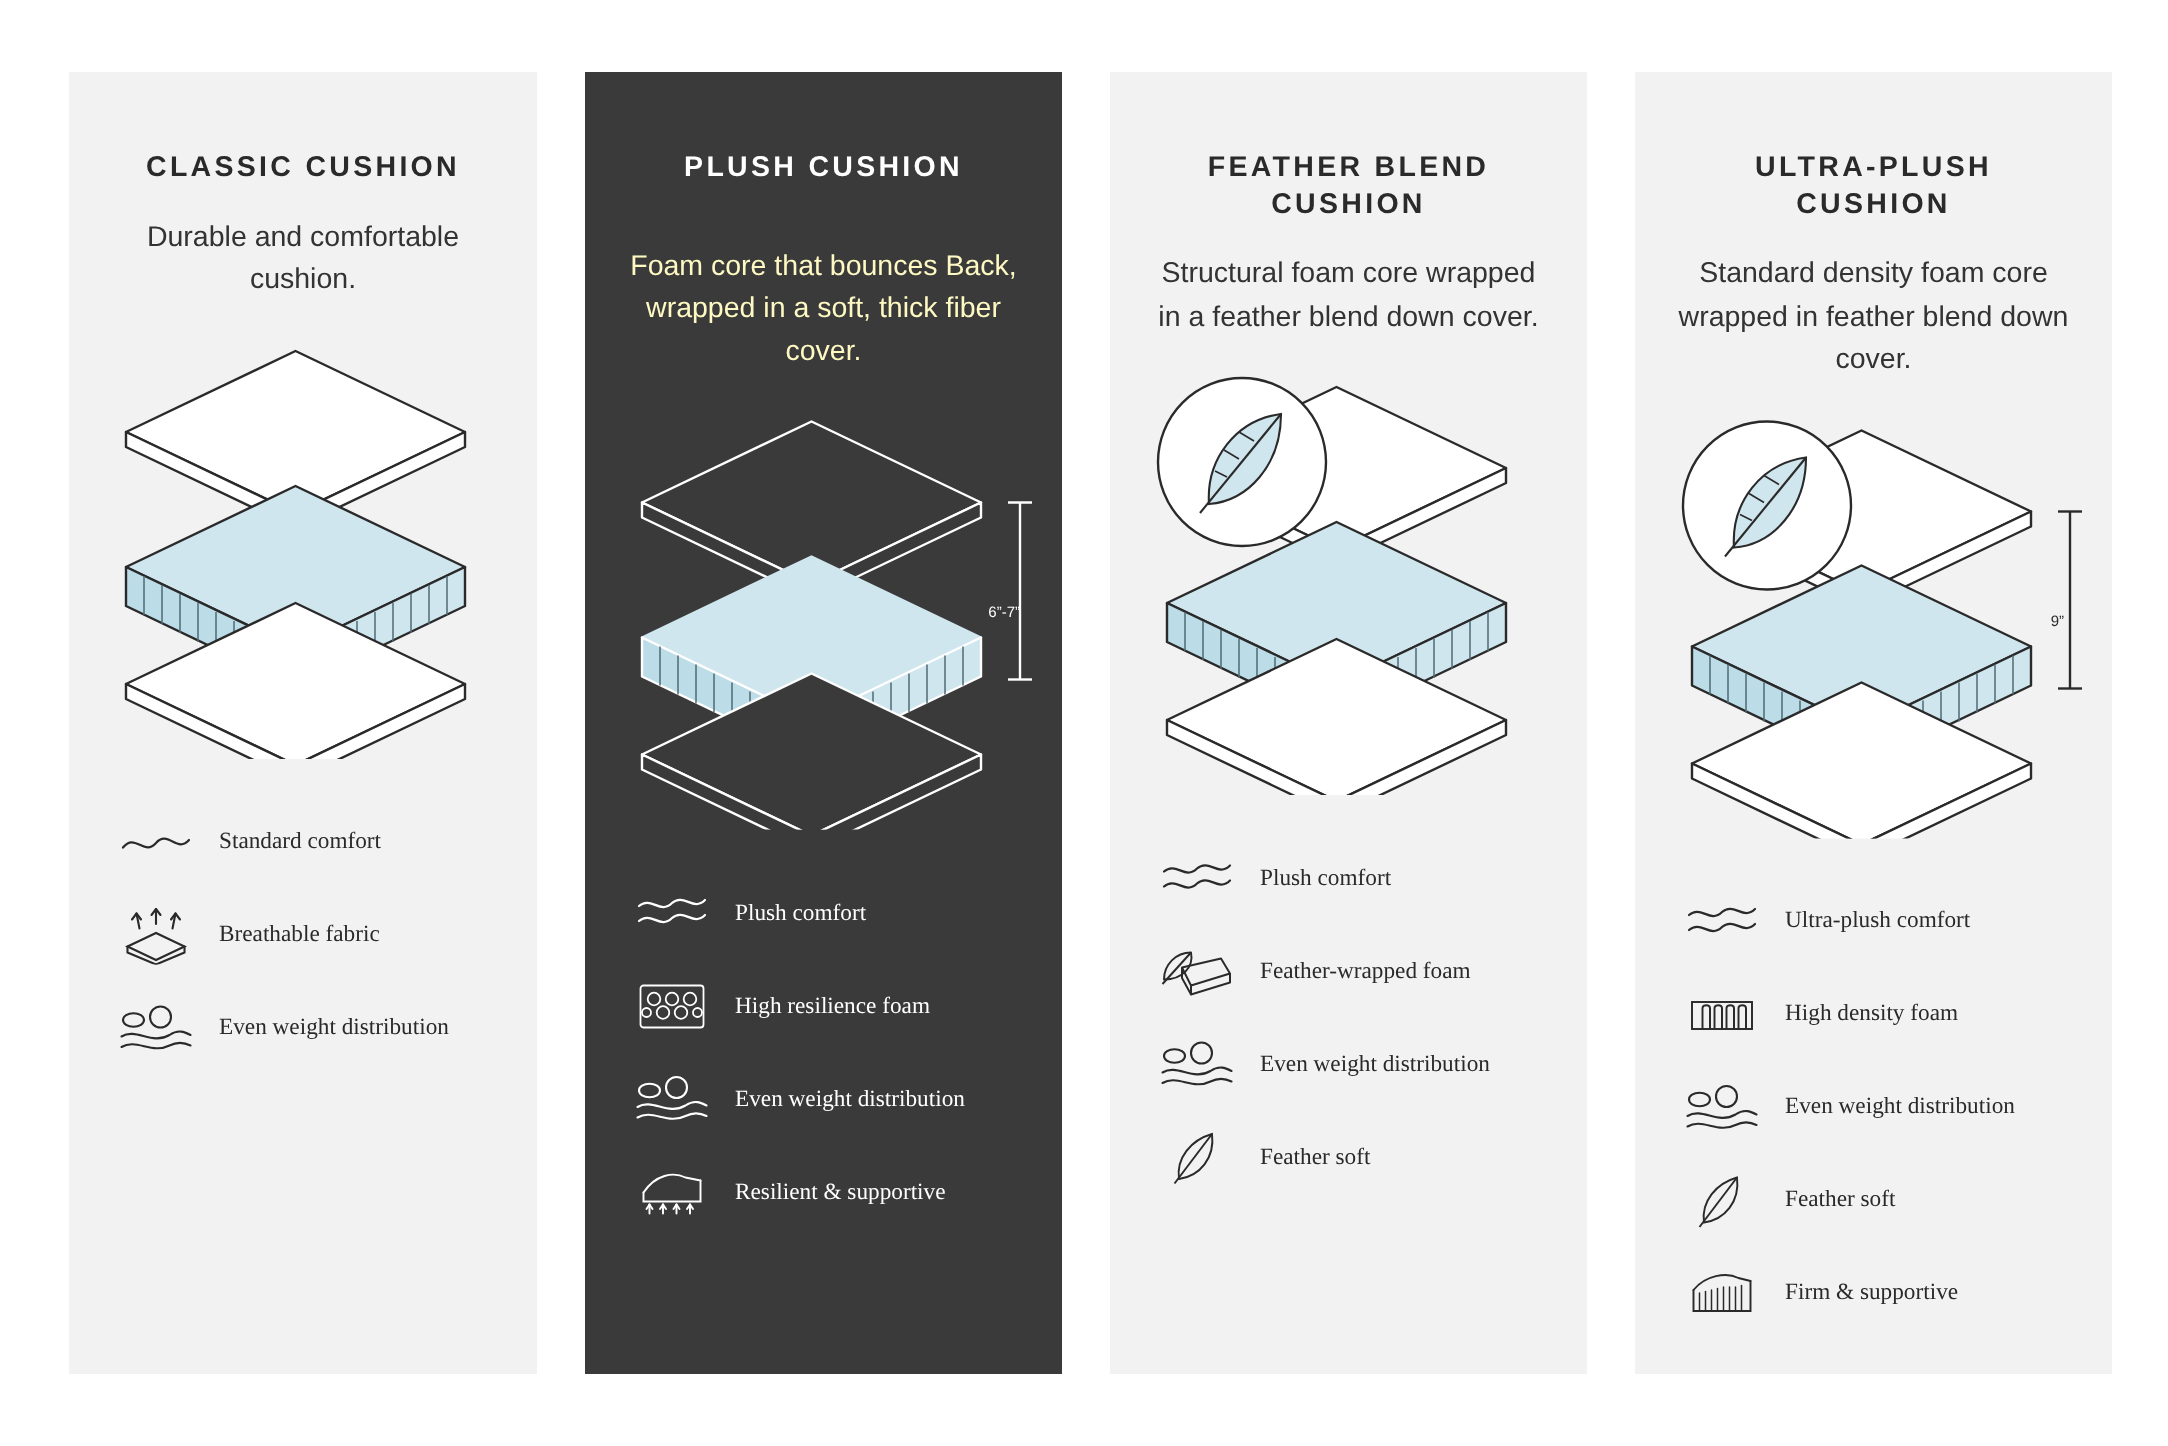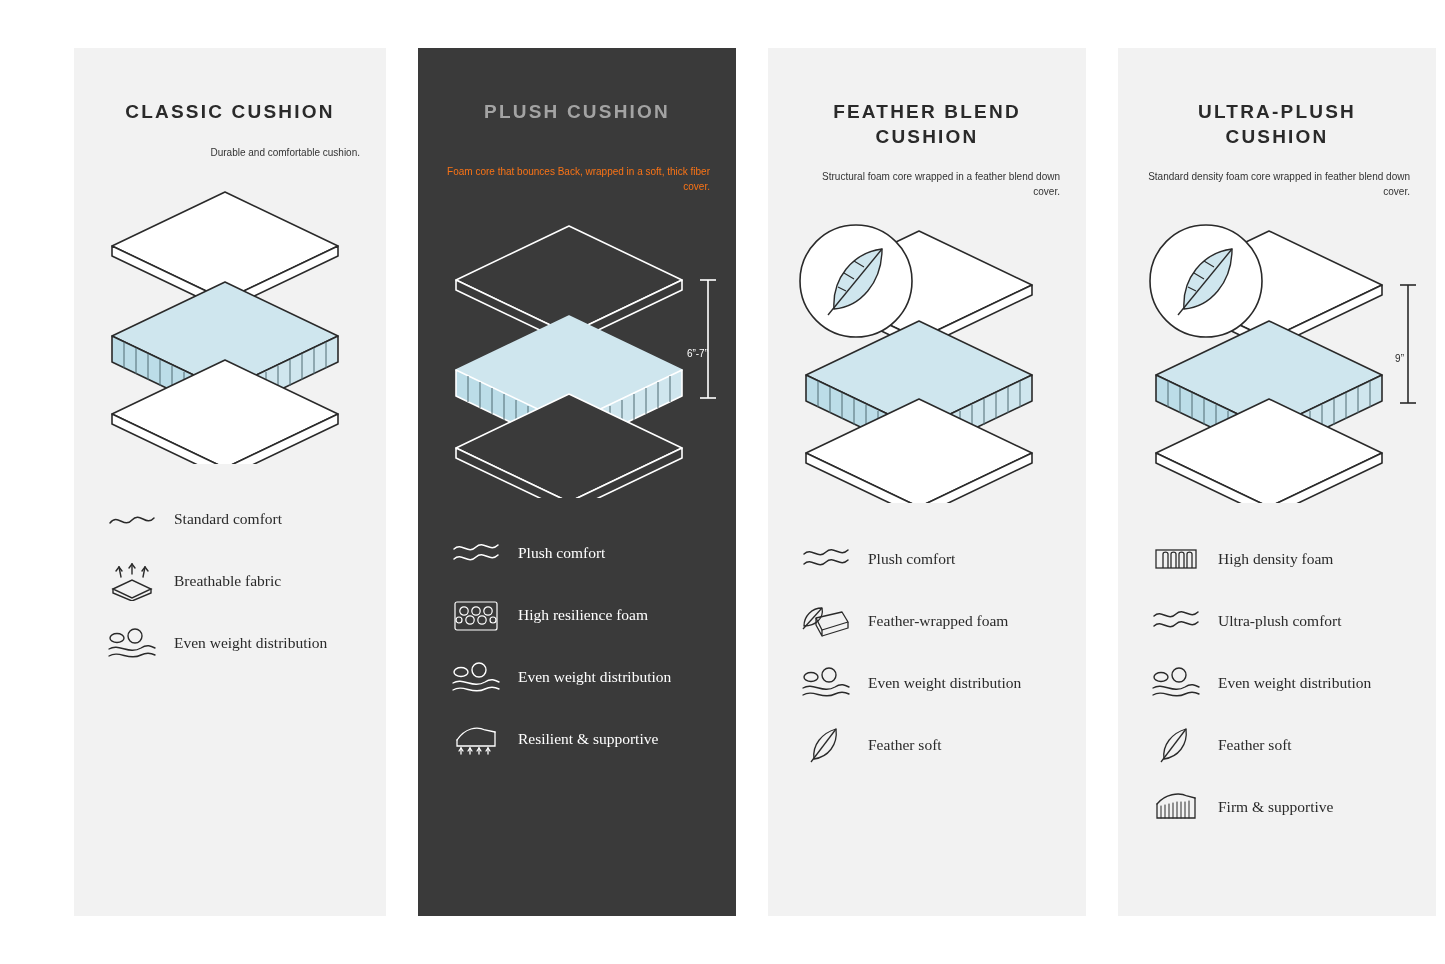--- a/index.html
+++ b/index.html
@@ -12,21 +12,20 @@
     height: 964px;
     font-family: "Liberation Sans", sans-serif;
     color: #222222;
     overflow: hidden;
   }
   .board {
     position: relative;
     width: 1254px;
     height: 964px;
     background: #ffffff;
-    padding-left: 28px;
   }
   .cards {
     display: flex;
     gap: 32px;
     padding: 48px 46px 0 46px;
     box-sizing: border-box;
   }
   .card {
     width: 318px;
     height: 868px;
@@ -41,29 +40,29 @@
   }
   .card-title {
     text-align: center;
     font-size: 19px;
     font-weight: bold;
     letter-spacing: 2.2px;
     line-height: 1.3;
     margin: 0 0 20px 0;
     color: #2a2a2a;
   }
-  .card.dark .card-title { color: #a3a3a3; }
+  .card.dark .card-title { color: #ffffff; }
   .card-desc {
-    text-align: right;
-    font-size: 10px;
+    text-align: center;
+    font-size: 19px;
     line-height: 1.5;
     margin: 0;
     color: #333333;
   }
-  .card.dark .card-desc { color: #f97316; margin-top: 39px; }
+  .card.dark .card-desc { color: #fef9c3; margin-top: 39px; }
 
   
   .illus {
     position: relative;
     height: 300px;
     margin-top: 24px;
   }
   .illus svg { display: block; margin: 0 auto; }
 
   
@@ -425,38 +424,38 @@
             <path d="M88 26 L 34 92" stroke="#2a2a2a" stroke-width="1.4" fill="none"></path>
             <path d="M70 44 L 60 38 M60 56 L 50 50 M52 68 L 44 64" stroke="#2a2a2a" stroke-width="1.1" fill="none"></path>
           </g>
         </svg>
         <div class="dim-label dark-text" style="position:absolute; right:6px; top:130px;">9”</div>
       </div>
 
       <div class="features">
         <div class="feature">
           <span class="ficon">
+            <svg width="48" height="26" viewBox="0 0 48 26" fill="none" stroke="#2a2a2a" stroke-width="1.5" stroke-linecap="round">
+              <path d="M2 8 C 10 1, 16 14, 24 6 C 32 -1, 38 12, 46 4"></path>
+              <path d="M2 18 C 10 11, 16 24, 24 16 C 32 9, 38 22, 46 14"></path>
+            </svg>
+          </span>
+          <span class="flabel">Ultra-plush comfort</span>
+        </div>
+        <div class="feature">
+          <span class="ficon">
             <svg width="50" height="30" viewBox="0 0 50 30" fill="none" stroke="#2a2a2a" stroke-width="1.3">
               <rect x="5" y="6" width="40" height="18"></rect>
               <path d="M12 24 L12 10 C 12 7.5, 17 7.5, 17 10 L17 24"></path>
               <path d="M20 24 L20 10 C 20 7.5, 25 7.5, 25 10 L25 24"></path>
               <path d="M28 24 L28 10 C 28 7.5, 33 7.5, 33 10 L33 24"></path>
               <path d="M36 24 L36 10 C 36 7.5, 41 7.5, 41 10 L41 24"></path>
             </svg>
           </span>
           <span class="flabel">High density foam</span>
-        </div>
-        <div class="feature">
-          <span class="ficon">
-            <svg width="48" height="26" viewBox="0 0 48 26" fill="none" stroke="#2a2a2a" stroke-width="1.5" stroke-linecap="round">
-              <path d="M2 8 C 10 1, 16 14, 24 6 C 32 -1, 38 12, 46 4"></path>
-              <path d="M2 18 C 10 11, 16 24, 24 16 C 32 9, 38 22, 46 14"></path>
-            </svg>
-          </span>
-          <span class="flabel">Ultra-plush comfort</span>
         </div>
         <div class="feature">
           <span class="ficon">
             <svg width="50" height="34" viewBox="0 0 50 34" fill="none" stroke="#2a2a2a" stroke-width="1.4" stroke-linecap="round">
               <circle cx="28" cy="9" r="7"></circle>
               <ellipse cx="10" cy="11" rx="7" ry="4.5"></ellipse>
               <path d="M2 22 C 12 16, 22 28, 34 21 C 40 17, 44 19, 48 21"></path>
               <path d="M2 29 C 12 23, 22 34, 34 28 C 40 25, 44 26, 48 28"></path>
             </svg>
           </span>

